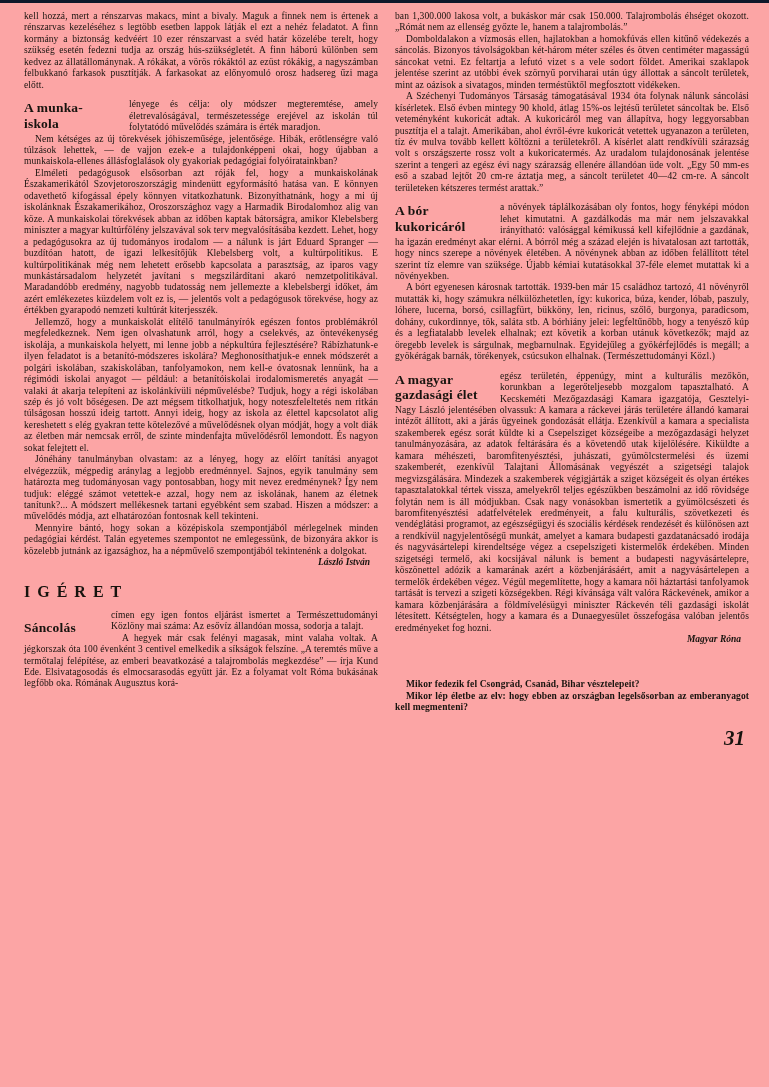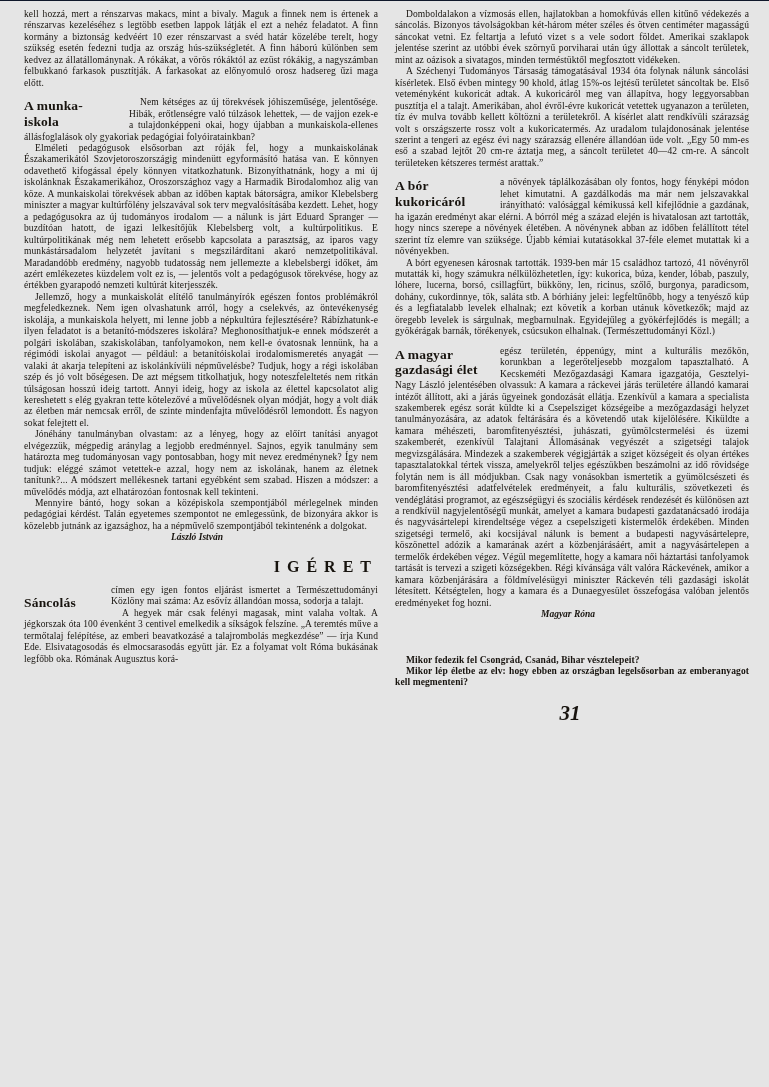--- a/index.html
+++ b/index.html
@@ -1,26 +1,26 @@
 <!DOCTYPE html>
 <html><head>
 <meta charset="utf-8">
 <style>
   html, body { margin:0; padding:0; background:#9a968e; }
   .page {
     position:relative;
     width:769px; height:1087px;
     margin:0 auto;
-    background:#e5e5e5;
+    background:#fca5a5;
     box-sizing:border-box;
     padding:8px 20px 0 24px;
     font-family:"Liberation Serif", serif;
     color:#17130e;
     overflow:hidden;
-    border-top:1px solid #0f172a;
+    border-top:3px solid #0f172a;
   }
   .columns { display:flex; gap:17px; }
   .col { width:354px; flex:0 0 354px; }
   .para {
     margin:0;
     text-align:justify;
     font-size:9.5px;
     line-height:11.45px;
     text-indent:11px;
     letter-spacing:0.1px;
@@ -33,75 +33,77 @@
     margin:1px 9px 2px 0;
     font-size:13.5px;
     line-height:15.5px;
     font-weight:bold;
     white-space:pre-line;
     letter-spacing:0.2px;
   }
   .side-head.single { width:78px;margin-top:10px; }
   .center-head {
     clear:both;
-    text-align:right;
+    text-align:left;
     font-size:16px;
     letter-spacing:7px;
     font-weight:bold;
     margin:14px 0 9px;
   }
   .signature {
-    text-align:center;
+    text-align:right;
     font-weight:bold;
     font-style:italic;
     font-size:9.5px;
     line-height:11.45px;
     padding-right:8px;
   }
   .questions { margin-top:34px; clear:both; }
   .questions .para { font-weight:bold; }
   .page-number {
-    text-align:center;
+    text-align:right;
     font-size:21px;
     font-weight:bold;
     font-style:italic;
     margin-top:12px;
     padding-right:4px;
   }
 </style>
 </head>
 <body>
 
 <div class="page">
   <div class="columns">
 
     <div class="col">
       <p class="para noindent">kell hozzá, mert a rénszarvas makacs, mint a bivaly. Maguk a finnek nem is értenek a rénszarvas kezeléséhez s legtöbb esetben lappok látják el ezt a nehéz feladatot. A finn kormány a biztonság kedvéért 10 ezer rénszarvast a svéd határ közelébe terelt, hogy szükség esetén fedezni tudja az ország hús-szükségletét. A finn háború különben sem kedvez az állatállománynak. A rókákat, a vörös rókáktól az ezüst rókákig, a nagyszámban felbukkanó farkasok pusztítják. A farkasokat az előnyomuló orosz hadsereg űzi maga előtt.</p>
 
       <div class="section">
         <h3 class="side-head">A munka-
 iskola</h3>
+        <p class="para noindent">lényege és célja: oly módszer megteremtése, amely életrevalóságával, természetessége erejével az iskolán túl folytatódó művelődés számára is érték maradjon.</p>
         <p class="para">Nem kétséges az új törekvések jóhiszeműsége, jelentősége. Hibák, erőtlenségre való túlzások lehettek, — de vajjon ezek-e a tulajdonképpeni okai, hogy újabban a munkaiskola-ellenes állásfoglalások oly gyakoriak pedagógiai folyóiratainkban?</p>
         <p class="para">Elméleti pedagógusok elsősorban azt róják fel, hogy a munkaiskolának Északamerikától Szovjetoroszországig mindenütt egyformásító hatása van. E könnyen odavethető kifogással épely könnyen vitatkozhatunk. Bizonyíthatnánk, hogy a mi új iskolánknak Északamerikához, Oroszországhoz vagy a Harmadik Birodalomhoz alig van köze. A munkaiskolai törekvések abban az időben kaptak bátorságra, amikor Klebelsberg miniszter a magyar kultúrfölény jelszavával sok terv megvalósításába kezdett. Lehet, hogy a pedagógusokra az új tudományos irodalom — a nálunk is járt Eduard Spranger — buzdítóan hatott, de igazi lelkesítőjük Klebelsberg volt, a kultúrpolitikus. E kultúrpolitikának még nem lehetett erősebb kapcsolata a parasztság, az iparos vagy munkástársadalom helyzetét javítani s megszilárdítani akaró nemzetpolitikával. Maradandóbb eredmény, nagyobb tudatosság nem jellemezte a klebelsbergi időket, ám azért emlékezetes küzdelem volt ez is, — jelentős volt a pedagógusok törekvése, hogy az értékben gyarapodó nemzeti kultúrát kiterjesszék.</p>
         <p class="para">Jellemző, hogy a munkaiskolát elítélő tanulmányírók egészen fontos problémákról megfeledkeznek. Nem igen olvashatunk arról, hogy a cselekvés, az öntevékenység iskolája, a munkaiskola helyett, mi lenne jobb a népkultúra fejlesztésére? Rábízhatunk-e ilyen feladatot is a betanító-módszeres iskolára? Meghonosíthatjuk-e ennek módszerét a polgári iskolában, szakiskolában, tanfolyamokon, nem kell-e óvatosnak lennünk, ha a régimódi iskolai anyagot — például: a betanítóiskolai irodalomismeretés anyagát — valaki át akarja telepíteni az iskolánkívüli népművelésbe? Tudjuk, hogy a régi iskolában szép és jó volt bőségesen. De azt mégsem titkolhatjuk, hogy noteszfeleltetés nem ritkán túlságosan hosszú ideig tartott. Annyi ideig, hogy az iskola az élettel kapcsolatot alig kereshetett s elég gyakran tette kötelezővé a művelődésnek olyan módját, hogy a volt diák az életben már nemcsak erről, de szinte mindenfajta művelődésről lemondott. És nagyon sokat felejtett el.</p>
         <p class="para">Jónéhány tanulmányban olvastam: az a lényeg, hogy az előírt tanítási anyagot elvégezzük, mégpedig aránylag a legjobb eredménnyel. Sajnos, egyik tanulmány sem határozta meg tudományosan vagy pontosabban, hogy mit nevez eredménynek? Így nem tudjuk: eléggé számot vetettek-e azzal, hogy nem az iskolának, hanem az életnek tanítunk?... A módszert mellékesnek tartani egyébként sem szabad. Hiszen a módszer: a művelődés módja, azt elhatározóan fontosnak kell tekinteni.</p>
         <p class="para">Mennyire bántó, hogy sokan a középiskola szempontjából mérlegelnek minden pedagógiai kérdést. Talán egyetemes szempontot ne emlegessünk, de bizonyára akkor is közelebb jutnánk az igazsághoz, ha a népművelő szempontjából tekintenénk a dolgokat.</p>
         <div class="signature">László István</div>
       </div>
 
       <h2 class="center-head">IGÉRET</h2>
 
       <div class="section">
         <h3 class="side-head single">Sáncolás</h3>
         <p class="para noindent">címen egy igen fontos eljárást ismertet a Természettudományi Közlöny mai száma: Az esővíz állandóan mossa, sodorja a talajt.</p>
         <p class="para">A hegyek már csak felényi magasak, mint valaha voltak. A jégkorszak óta 100 évenként 3 centivel emelkedik a síkságok felszíne. „A teremtés műve a termőtalaj felépítése, az emberi beavatkozásé a talajrombolás megkezdése” — írja Kund Ede. Elsivatagosodás és elmocsarasodás együtt jár. Ez a folyamat volt Róma bukásának legfőbb oka. Rómának Augusztus korá-</p>
       </div>
     </div>
 
     <div class="col">
+      <p class="para noindent">ban 1,300.000 lakosa volt, a bukáskor már csak 150.000. Talajrombolás éhséget okozott. „Rómát nem az ellenség győzte le, hanem a talajrombolás.”</p>
       <p class="para">Domboldalakon a vízmosás ellen, hajlatokban a homokfúvás ellen kitűnő védekezés a sáncolás. Bizonyos távolságokban két-három méter széles és ötven centiméter magasságú sáncokat vetni. Ez feltartja a lefutó vizet s a vele sodort földet. Amerikai szaklapok jelentése szerint az utóbbi évek szörnyű porviharai után úgy állottak a sáncolt területek, mint az oázisok a sivatagos, minden terméstüktől megfosztott vidékeken.</p>
       <p class="para">A Széchenyi Tudományos Társaság támogatásával 1934 óta folynak nálunk sáncolási kísérletek. Első évben mintegy 90 khold, átlag 15%-os lejtésű területet sáncoltak be. Első veteményként kukoricát adtak. A kukoricáról meg van állapítva, hogy leggyorsabban pusztítja el a talajt. Amerikában, ahol évről-évre kukoricát vetettek ugyanazon a területen, tíz év mulva tovább kellett költözni a területekről. A kísérlet alatt rendkívüli szárazság volt s országszerte rossz volt a kukoricatermés. Az uradalom tulajdonosának jelentése szerint a tengeri az egész évi nagy szárazság ellenére állandóan üde volt. „Egy 50 mm-es eső a szabad lejtőt 20 cm-re áztatja meg, a sáncolt területet 40—42 cm-re. A sáncolt területeken kétszeres termést arattak.”</p>
 
       <div class="section">
         <h3 class="side-head">A bór
 kukoricáról</h3>
         <p class="para noindent">a növények táplálkozásában oly fontos, hogy fényképi módon lehet kimutatni. A gazdálkodás ma már nem jelszavakkal irányítható: valósággal kémikussá kell kifejlődnie a gazdának, ha igazán eredményt akar elérni. A bórról még a század elején is hivatalosan azt tartották, hogy nincs szerepe a növények életében. A növénynek abban az időben felállított tétel szerint tíz elemre van szüksége. Újabb kémiai kutatásokkal 37-féle elemet mutattak ki a növényekben.</p>
         <p class="para">A bórt egyenesen károsnak tartották. 1939-ben már 15 családhoz tartozó, 41 növényről mutatták ki, hogy számukra nélkülözhetetlen, így: kukorica, búza, kender, lóbab, paszuly, lóhere, lucerna, borsó, csillagfürt, bükköny, len, ricinus, szőlő, burgonya, paradicsom, dohány, cukordinnye, tök, saláta stb. A bórhiány jelei: legfeltűnőbb, hogy a tenyésző kúp és a legfiatalabb levelek elhalnak; ezt követik a korban utánuk következők; majd az öregebb levelek is sárgulnak, megbarnulnak. Egyidejűleg a gyökérfejlődés is megáll; a gyökérágak barnák, törékenyek, csúcsukon elhalnak. (Természettudományi Közl.)</p>
       </div>
 

